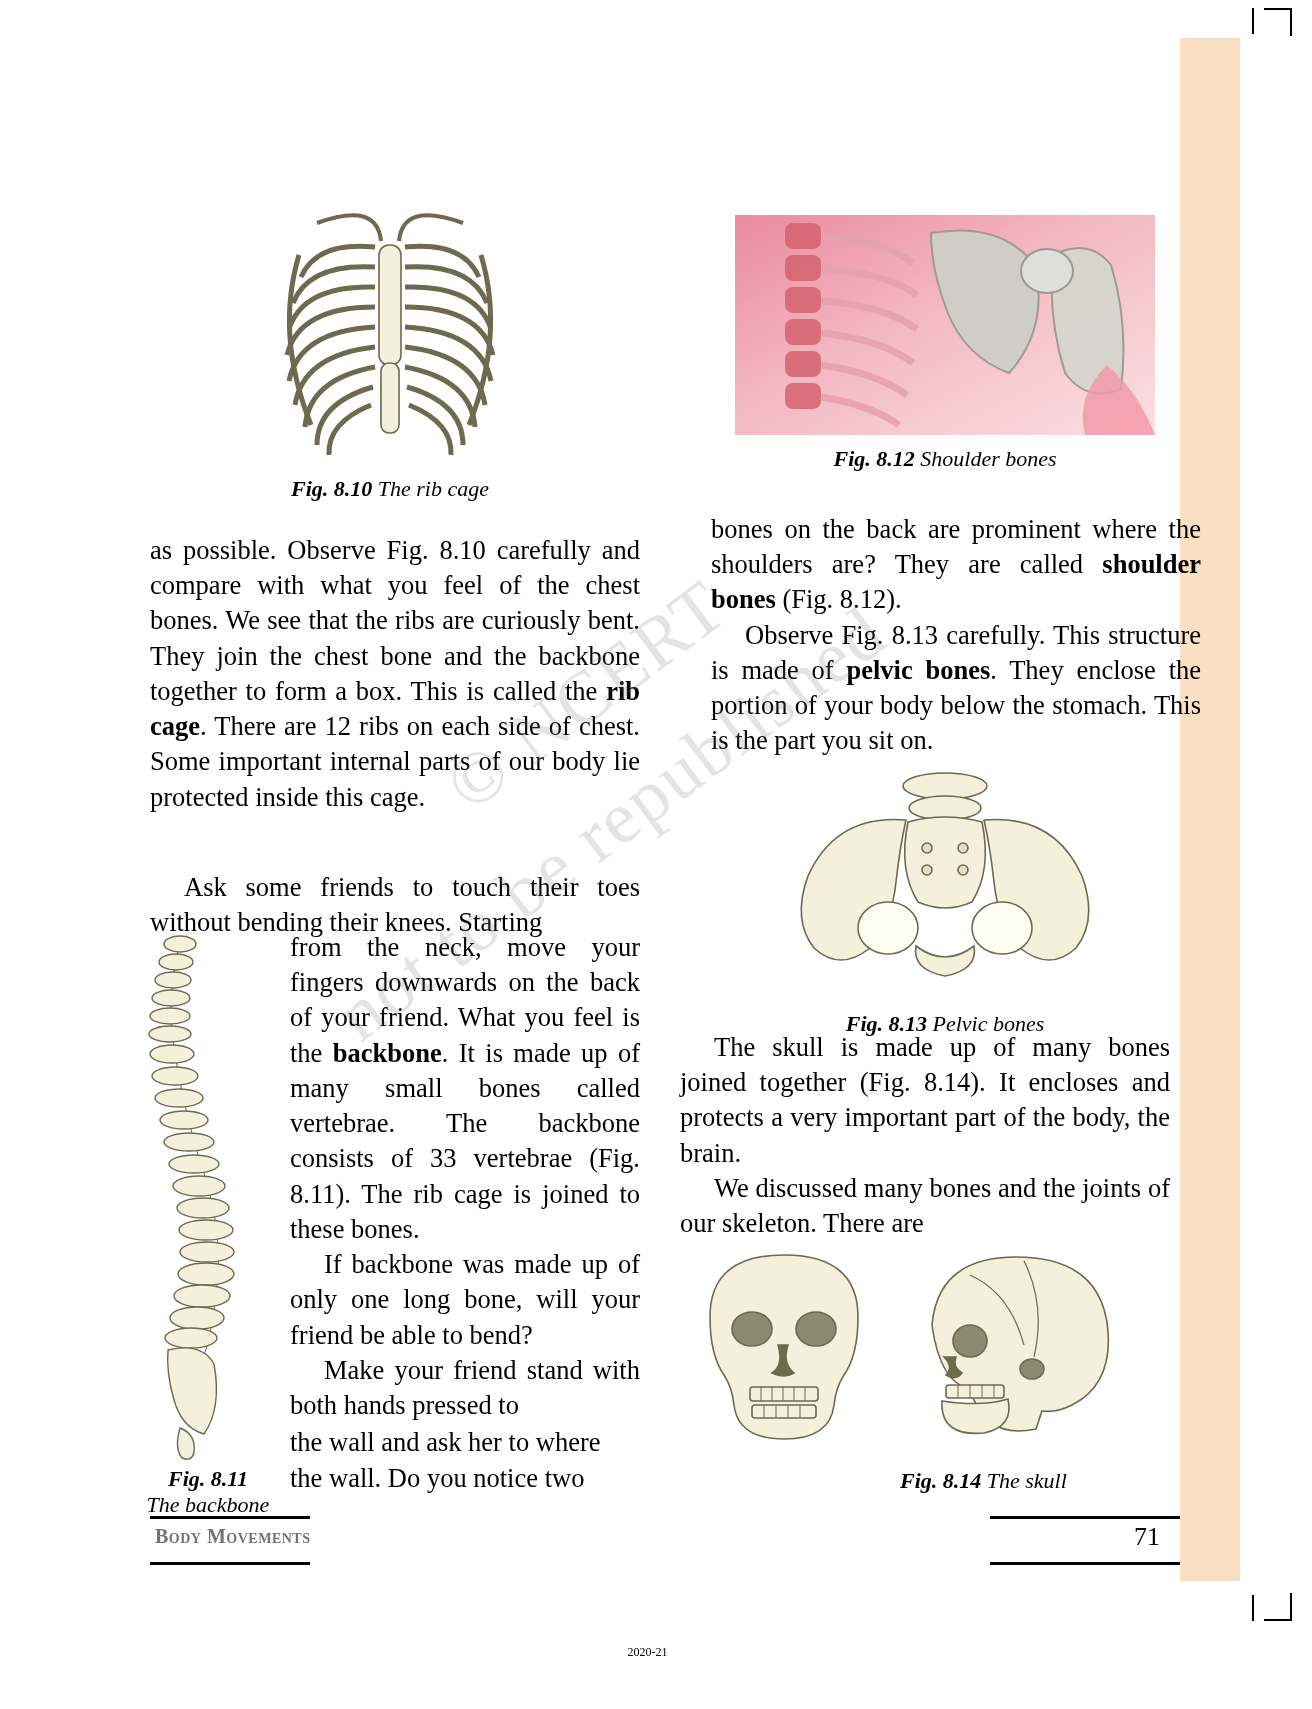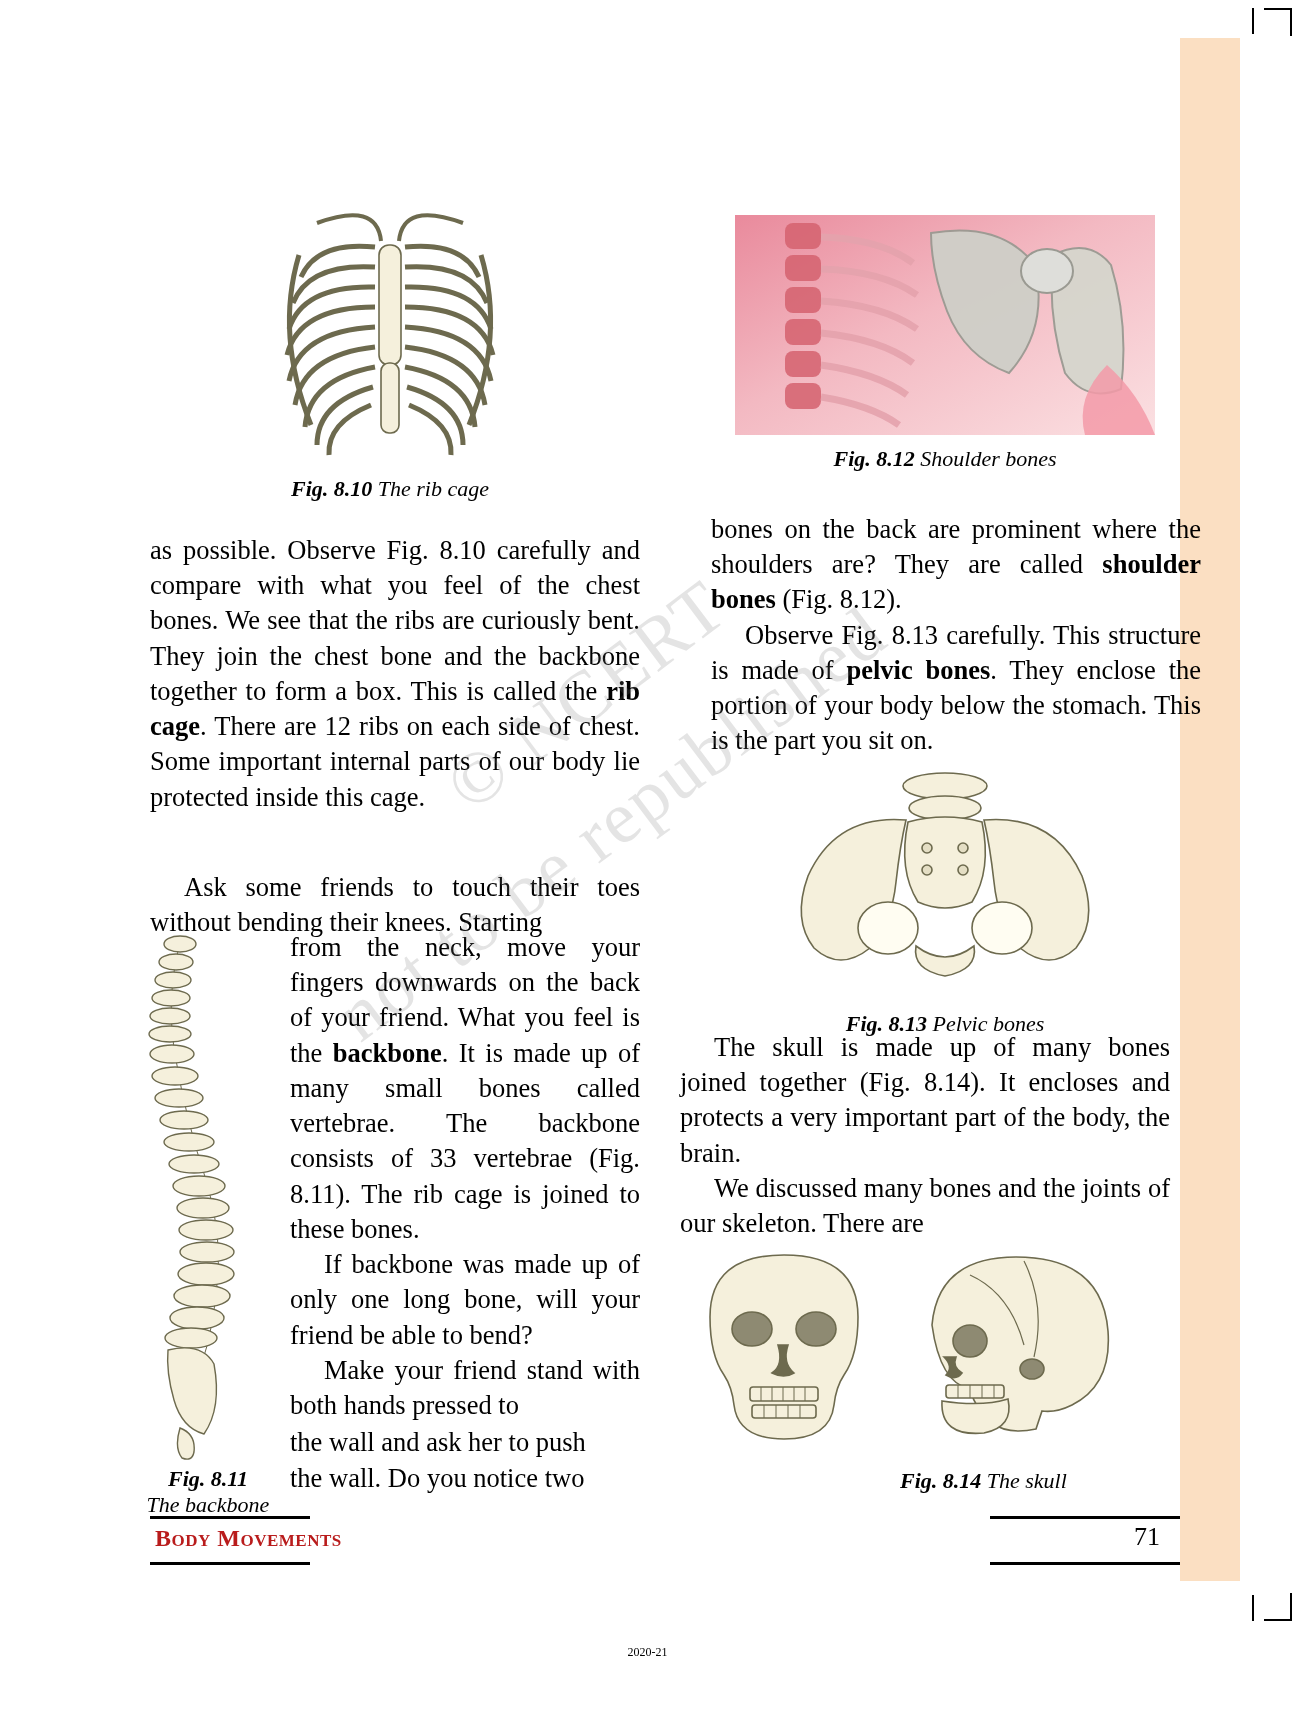--- a/index.html
+++ b/index.html
@@ -111,23 +111,23 @@
     width: 160px;
     height: 3px;
     background: #000;
   }
   .footer-rule-top { top: 1516px; }
   .footer-rule-bottom { top: 1562px; }
   .footer-title {
     position: absolute;
     left: 155px;
     top: 1525px;
-    color: #b91c1c;
+    color: #737373;
     font-weight: bold;
-    font-size: 24px;
+    font-size: 20px;
     letter-spacing: 0.5px;
     font-variant: small-caps;
   }
   .page-rule {
     position: absolute;
     right: 132px;
     width: 190px;
     height: 3px;
     background: #000;
   }
@@ -373,21 +373,21 @@
     </p>
   </div>
 
   <div class="col" style="left:290px; top:930px; width:350px;">
     <p><span>from the neck, move your fingers downwards on the back of your friend. What you feel is the </span><b>backbone</b><span>. It is made up of many small bones called vertebrae. The backbone consists of 33 vertebrae (Fig. 8.11). The rib cage is joined to these bones.</span></p>
     <p class="indent">If backbone was made up of only one long bone, will your friend be able to bend?</p>
     <p class="indent">Make your friend stand with both hands pressed to</p>
   </div>
 
   <div class="col" style="left:290px; top:1425px; width:350px;">
-    <p>the wall and ask her to push</p>
+    <p>the wall and ask her to where</p>
   </div>
   <div class="col" style="left:290px; top:1461px; width:350px;">
     <p>the wall. Do you notice two</p>
   </div>
 
   <div class="col col-right" style="top:512px; width:490px;margin-left:31px;">
     <p><span>bones on the back are prominent where the shoulders are? They are called </span><b>shoulder bones</b><span> (Fig. 8.12).</span></p>
     <p class="indent"><span>Observe Fig. 8.13 carefully. This structure is made of </span><b>pelvic bones</b><span>. They enclose the portion of your body below the stomach. This is the part you sit on.</span></p>
   </div>
 

